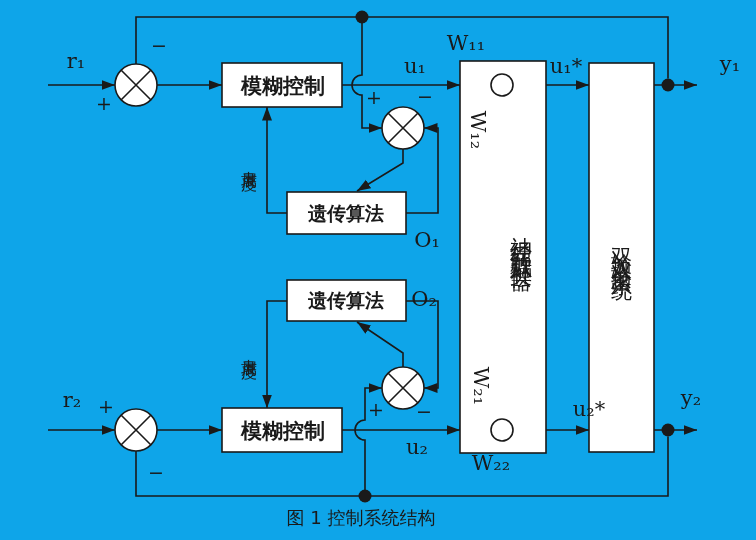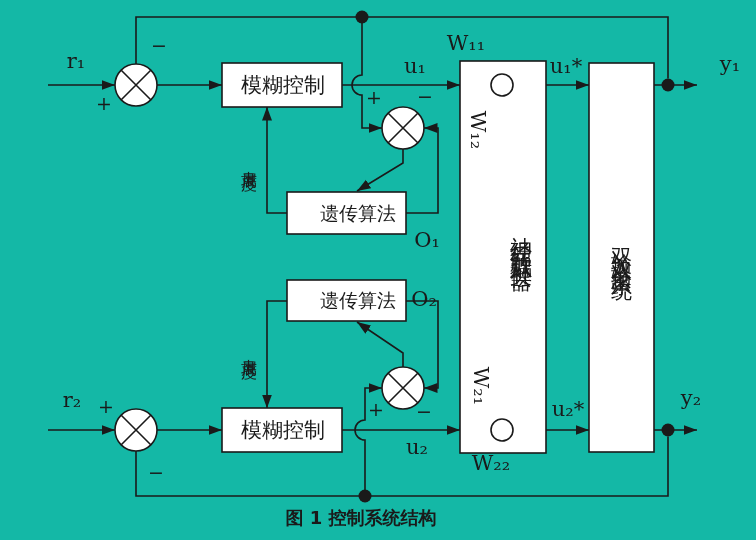--- a/index.html
+++ b/index.html
@@ -1,43 +1,43 @@
 <!DOCTYPE html>
 <html><head>
 <meta charset="utf-8">
 <style>
   html,body { margin:0; padding:0; background:#ffffff; }
   .stage {
-    position:relative; width:756px; height:540px; background:#14b8a6;
+    position:relative; width:756px; height:540px; background:#0ea5e9;
     font-family:"DejaVu Serif","Liberation Serif",serif; color:#1a1a1a;
     overflow:hidden;
   }
   .stage svg { position:absolute; left:0; top:0; }
   .lbl {
     position:absolute; transform:translate(-50%,-50%);
     font-size:21px; line-height:1; white-space:nowrap; color:#1a1a1a;
     font-family:"DejaVu Serif","Liberation Serif",serif;
   }
   .sign { font-size:19px; }
-  .cjk  { font-size:21px; font-family:"DejaVu Serif","Liberation Serif",serif; }
-  .cjk-sm { font-size:19px;margin-left:12px; }
+  .cjk  { font-size:21px; font-family:"DejaVu Serif","Liberation Serif",serif;font-weight:bold; }
+  .cjk-sm { font-size:19px; }
   .vtext {
     position:absolute; transform:translate(-50%,-50%);
     writing-mode:vertical-rl; text-orientation:upright;
     line-height:1; white-space:nowrap; color:#1a1a1a;
     font-family:"DejaVu Serif","Liberation Serif",serif;
   }
   .v-mem  { font-size:16px; letter-spacing:2px; }
   .v-comp { font-size:22px; letter-spacing:5px; }
   .v-plant{ font-size:21px; letter-spacing:4.5px; }
   .rot90 { transform:translate(-50%,-50%) rotate(90deg); }
   .caption {
     position:absolute; transform:translate(-50%,-50%);
     font-family:"DejaVu Sans","Liberation Sans",sans-serif;
-    font-size:18px; font-weight:700; white-space:nowrap; color:#1a1a1a;
+    font-size:18px; font-weight:400; white-space:nowrap; color:#1a1a1a;
   }
 </style>
 </head>
 <body>
 
 <div class="stage">
 
   <svg width="756" height="540" viewBox="0 0 756 540">
     <defs>
       <marker id="arw" markerUnits="userSpaceOnUse" markerWidth="15" markerHeight="12" refX="13.5" refY="5" orient="auto">
@@ -116,21 +116,21 @@
       <circle cx="365" cy="496" r="6.5"></circle>
       <circle cx="668" cy="430" r="6.5"></circle>
     </g>
   </svg>
 
   <div class="lbl" style="left:76px;top:61px">r₁</div>
   <div class="lbl" style="left:72px;top:400px">r₂</div>
   <div class="lbl" style="left:415px;top:66px">u₁</div>
   <div class="lbl" style="left:417px;top:447px">u₂</div>
   <div class="lbl" style="left:566px;top:66px">u₁*</div>
-  <div class="lbl" style="left:568px;top:409px">u₂*</div>
+  <div class="lbl" style="left:589px;top:409px">u₂*</div>
   <div class="lbl" style="left:730px;top:64px">y₁</div>
   <div class="lbl" style="left:691px;top:398px">y₂</div>
   <div class="lbl" style="left:427px;top:240px">O₁</div>
   <div class="lbl" style="left:424px;top:299px">O₂</div>
 
   <div class="lbl" style="left:466px;top:43px">W₁₁</div>
   <div class="lbl" style="left:491px;top:463px">W₂₂</div>
   <div class="lbl rot90" style="left:477px;top:130px">W₁₂</div>
   <div class="lbl rot90" style="left:480px;top:386px">W₂₁</div>
 

